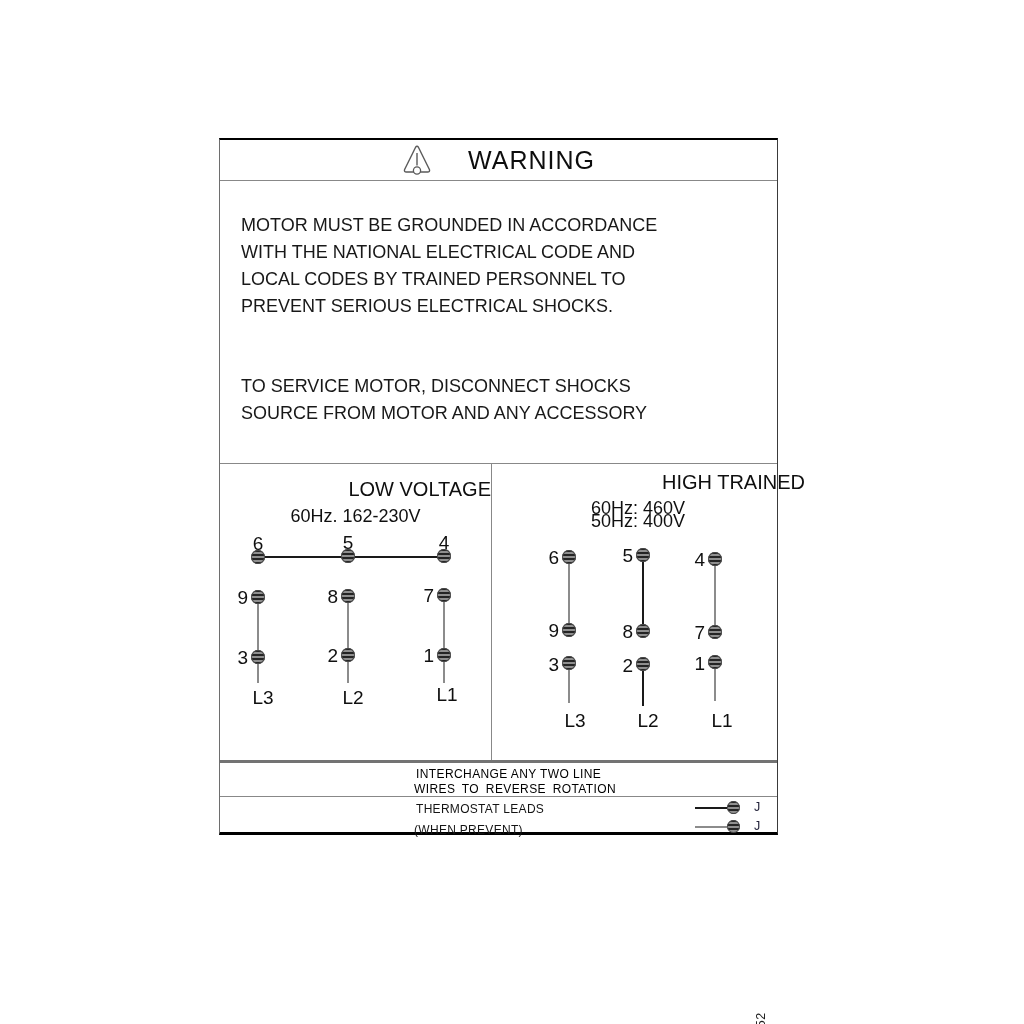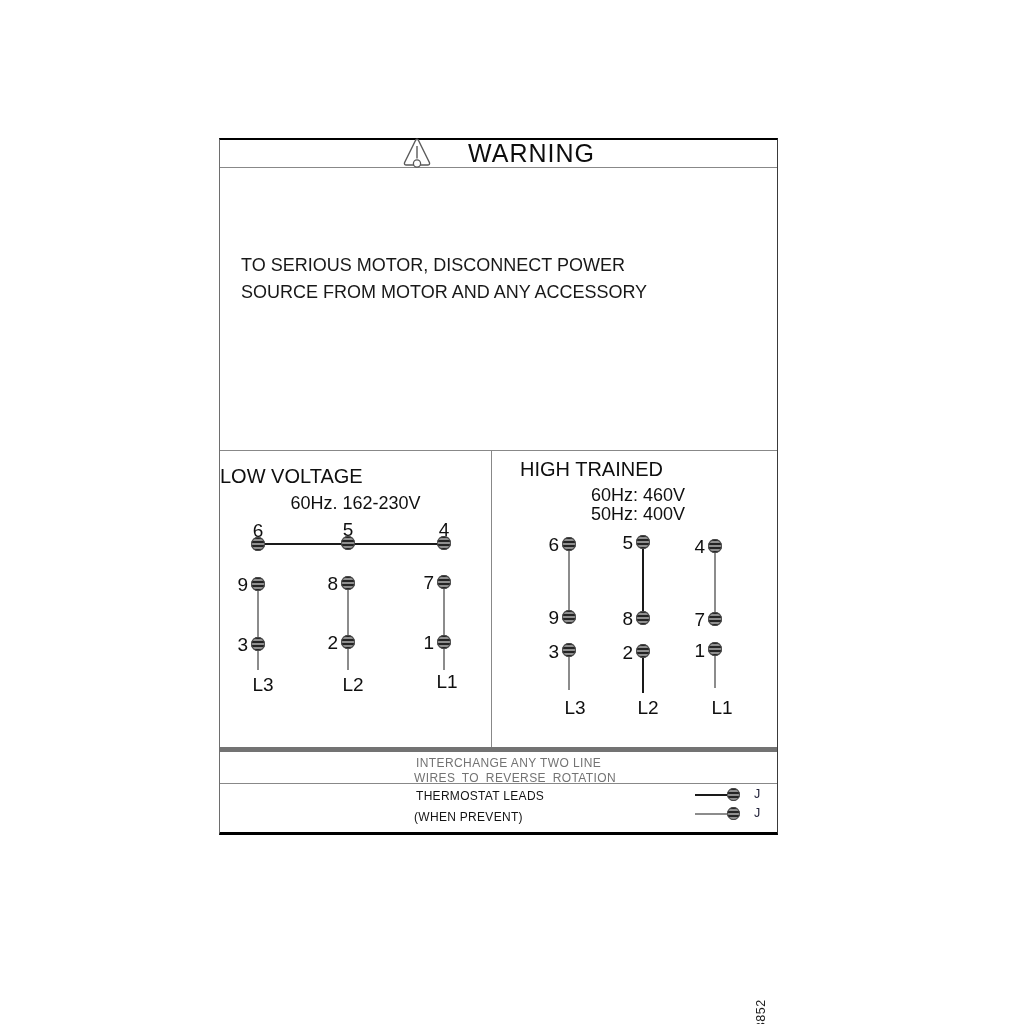--- a/index.html
+++ b/index.html
@@ -20,21 +20,21 @@
     height: 697px;
     box-sizing: border-box;
     border-top: 2px solid #000;
     border-bottom: 3px solid #000;
     border-left: 1px solid #6e6e6e;
     border-right: 1px solid #3a3a3a;
     background: #fff;
   }
   
   .hdr {
-    height: 28px;
+    height: 41px;
     box-sizing: border-box;
     border-bottom: 1px solid #888;
     display: flex;
     align-items: center;
     justify-content: center;
     gap: 36px;
   }
   .hdr-title {
     font-size: 25px;
     letter-spacing: 1px;
@@ -53,21 +53,21 @@
   
   .diag-sec {
     position: relative;
     height: 297px;
     box-sizing: border-box;
     border-top: 1px solid #888;
   }
   .pane { position: absolute; top: 0; height: 100%; }
   #pane-low  { left: 0; width: 271px; }
   #pane-high { left: 271px; width: 286px; box-sizing: border-box; border-left: 1px solid #888; }
-  .diag-title    { position: absolute; width: 100%; text-align: left; font-size: 20px; color: #0f0f0f; }
+  .diag-title    { position: absolute; width: 100%; text-align: right; font-size: 20px; color: #0f0f0f; }
   .diag-subtitle { position: absolute; font-size: 18px; color: #0f0f0f; }
   .term {
     position: absolute;
     width: 14px; height: 14px;
     border-radius: 50%;
     background: repeating-linear-gradient(to bottom, #242424 0px, #242424 2px, #8f8f8f 2px, #8f8f8f 4px);
     box-shadow: inset 0 0 0 1px #4a4a4a;
     z-index: 3;
   }
   .t-num {
@@ -98,23 +98,23 @@
     transform: rotate(180deg);
     font-size: 12.5px;
     letter-spacing: 0.5px;
     color: #1c1c1c;
   }
   
   .note-row {
     position: relative;
     height: 36px;
     box-sizing: border-box;
-    border-top: 5px solid #737373;
+    border-top: 3px solid #737373;
     font-size: 12px;
-    color: #737373;
+    color: #000000;
   }
   .note-row .ln1 { position: absolute; left: 196px; top: 4px; letter-spacing: 0.4px; }
   .note-row .ln2 { position: absolute; left: 194px; top: 19px; word-spacing: 3px; letter-spacing: 0.4px; text-align: center; }
   .thermo-row {
     position: relative;
     height: 39px;
     box-sizing: border-box;
     border-top: 1px solid #888;
     font-size: 12px;
     color: #141414;
@@ -133,22 +133,28 @@
   <div class="hdr">
     <svg width="30" height="33" viewBox="0 0 30 33">
       <path d="M13.6 3.2 L2.6 25.5 Q1.8 28 4.4 28 L25.6 28 Q28.2 28 27.4 25.5 L16.4 3.2 Q15 1.2 13.6 3.2 Z" fill="none" stroke="#5a5a5a" stroke-width="1.4" stroke-linejoin="round"></path>
       <line x1="15" y1="9" x2="15" y2="21.5" stroke="#5a5a5a" stroke-width="1.4"></line>
       <circle cx="15" cy="26.5" r="3.6" fill="#ffffff" stroke="#5a5a5a" stroke-width="1.3"></circle>
     </svg>
     <span class="hdr-title">WARNING</span>
   </div>
 
   <div class="body-sec">
+    <div class="para">
+      <div>MOTOR MUST BE GROUNDED IN ACCORDANCE</div>
+      <div>WITH THE NATIONAL ELECTRICAL CODE AND</div>
+      <div>LOCAL CODES BY TRAINED PERSONNEL TO</div>
+      <div>PREVENT SERIOUS ELECTRICAL SHOCKS.</div>
+    </div>
     <div class="para" style="margin-top:53px;">
-      <div>TO SERIOUS MOTOR, DISCONNECT POWER</div>
+      <div>TO SERVICE MOTOR, DISCONNECT SHOCKS</div>
       <div>SOURCE FROM MOTOR AND ANY ACCESSORY</div>
     </div>
   </div>
 
   <div class="diag-sec">
 
     <div class="pane" id="pane-low">
       <div class="diag-title" style="top:14px;">LOW VOLTAGE</div>
       <div class="diag-subtitle" style="top:42px; left:0; width:100%; text-align:center;">60Hz. 162-230V</div>
 
@@ -180,21 +186,21 @@
       <span class="term" style="left:217px; top:184px;"></span>
 
       <span class="llabel" style="left:21px;  top:223px;">L3</span>
       <span class="llabel" style="left:111px; top:223px;">L2</span>
       <span class="llabel" style="left:205px; top:220px;">L1</span>
     </div>
 
     <div class="pane" id="pane-high">
       <div class="diag-title" style="top:7px; left:28px;">HIGH TRAINED</div>
       <div class="diag-subtitle" style="left:99px; top:34px;">60Hz: 460V</div>
-      <div class="diag-subtitle" style="left:99px; top:53px;">50Hz: 400V</div>
+      <div class="diag-subtitle" style="left:99px; top:47px;">50Hz: 400V</div>
 
       <div class="lline" style="left:76px;  top:93px; height:73px; background:#8c8c8c;"></div>
       <div class="lline" style="left:150px; top:91px; height:75px; background:#1a1a1a;"></div>
       <div class="lline" style="left:222px; top:95px; height:72px; background:#8c8c8c;"></div>
 
       <div class="lline" style="left:76px;  top:199px; height:40px; background:#8c8c8c;"></div>
       <div class="lline" style="left:150px; top:201px; height:41px; background:#1a1a1a;"></div>
       <div class="lline" style="left:222px; top:198px; height:39px; background:#8c8c8c;"></div>
 
       <span class="t-num left" style="left:43px;  top:83px;">6</span>

